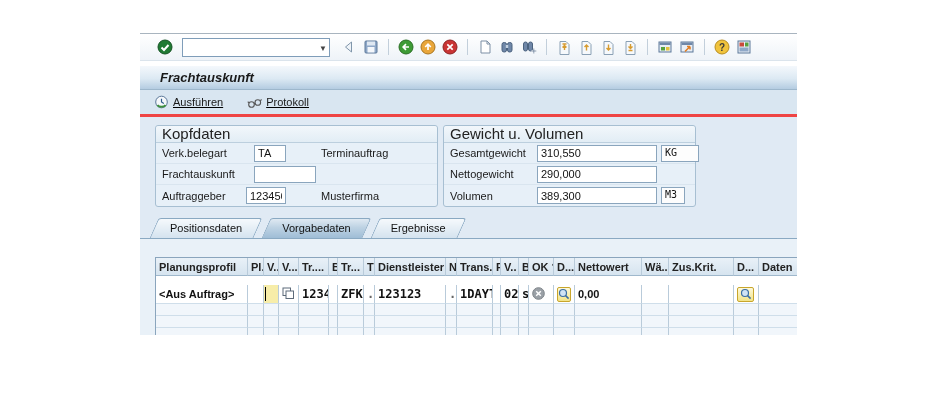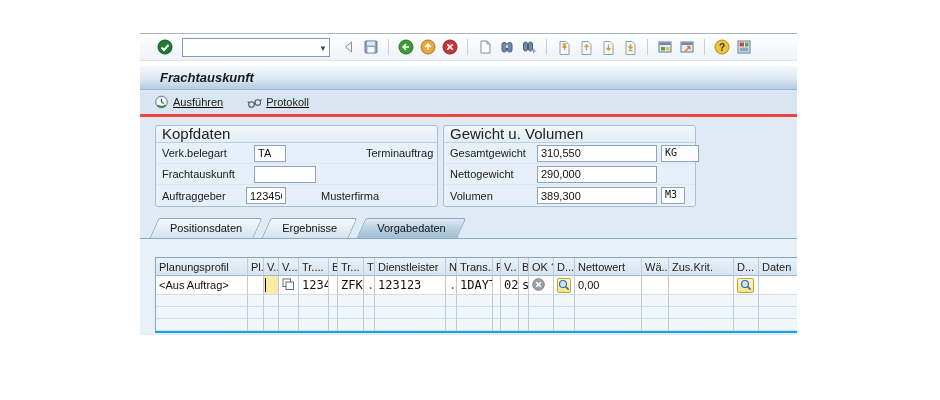--- a/index.html
+++ b/index.html
@@ -38,25 +38,25 @@
 
   
   .tabstrip { position:absolute; left:0; top:100px; width:100%; height:22px; border-bottom:1px solid #8aa9c2; display:flex; align-items:flex-end; padding-left:14px; }
   .tab { position:relative; height:20px; padding:0 16px; margin-right:8px; display:flex; align-items:center; cursor:default; }
   .tab::before { content:""; position:absolute; inset:0; transform:skewX(-24deg); background:linear-gradient(#f5f9fc,#d5e3ef); border:1px solid #8aa9c2; border-bottom:none; border-radius:3px 3px 0 0; }
   .tab.active::before { background:linear-gradient(#dfe9f2 0%,#bdd2e3 45%,#9fbdd6 100%); }
   .tab span { position:relative; font-size:11px; color:#111; }
   .tabpanel { position:absolute; left:0; top:122px; width:100%; height:96px; background:#e9f1f8; }
 
   
-  .ftable { position:absolute; left:15px; top:140px; width:700px; border-left:1px solid #8aa5bd; border-top:1px solid #8aa5bd; border-bottom:2px solid #0ea5e9; background:#fff; }
+  .ftable { position:absolute; left:15px; top:140px; width:700px; border-left:1px solid #8aa5bd; border-top:1px solid #8aa5bd; border-bottom:6px solid #0ea5e9; background:#fff;font-weight:bold; }
   .trow { display:grid; grid-template-columns:92px 16px 15px 20px 30px 9px 26px 11px 71px 11px 36px 8px 18px 10px 25px 21px 67px 27px 65px 25px 60px; }
   .cell { border-right:1px solid #b9cbda; border-bottom:1px solid #cfdeea; overflow:hidden; white-space:nowrap; padding:1px 3px; font-size:11px; color:#111; display:flex; align-items:center; }
   .hrow .cell { background:linear-gradient(#e9f1f8,#d6e4ef); border-bottom:1px solid #9fb8cc; color:#222; height:18px; }
-  .drow .cell { background:#fff; height:19px; }
+  .drow .cell { background:#fff; height:19px;margin-top:9px; }
   .erow .cell { background:#f1f6fb; height:12px; }
   .mono { font-family:"DejaVu Sans Mono",monospace; font-size:12px; }
   .cell.ycell { background:#f7eda9; position:relative; padding:0; }
   .cursorbar { position:absolute; left:1px; top:2px; width:1px; height:14px; background:#000; }
   .cellbtn { width:17px; height:15px; background:linear-gradient(#fdf8da,#f2e489); border:1px solid #c8a62c; border-radius:2px; display:flex; align-items:center; justify-content:center; }
   .dots { color:#666; }
 </style>
 </head>
 <body>
 
@@ -213,21 +213,21 @@
     </span>
   </div>
 
   <div class="content">
 
     <div class="groupbox" style="left:15px; top:8px; width:283px; height:82px;">
       <div class="grouphead">Kopfdaten</div>
       <div class="frow">
         <span class="flabel">Verk.belegart</span>
         <input class="finput" style="left: 98px; width: 32px;" value="TA">
-        <span class="fdesc" style="left:165px;margin-left:45px;">Terminauftrag</span>
+        <span class="fdesc" style="left:165px;">Terminauftrag</span>
       </div>
       <div class="frow">
         <span class="flabel">Frachtauskunft</span>
         <input class="finput" style="left: 98px; width: 62px;" value="">
       </div>
       <div class="frow">
         <span class="flabel">Auftraggeber</span>
         <input class="finput" style="left: 90px; width: 40px;" value="123456">
         <span class="fdesc" style="left:165px;">Musterfirma</span>
       </div>
@@ -248,25 +248,25 @@
         <span class="flabel">Volumen</span>
         <input class="finput" style="left: 93px; width: 120px;" value="389,300">
         <span class="funit" style="left:217px; width:24px;">M3</span>
       </div>
     </div>
 
     <div class="tabstrip">
       <div class="tab">
           <span>Positionsdaten</span>
         </div>
+      <div class="tab active">
+          <span>Vorgabedaten</span>
+        </div>
       <div class="tab">
           <span>Ergebnisse</span>
-        </div>
-      <div class="tab active">
-          <span>Vorgabedaten</span>
         </div>
     </div>
     <div class="tabpanel"></div>
 
     <div class="ftable">
       <div class="trow hrow">
         <div class="cell">Planungsprofil</div>
         <div class="cell">Pl...</div>
         <div class="cell">V..</div>
         <div class="cell">V...</div>

